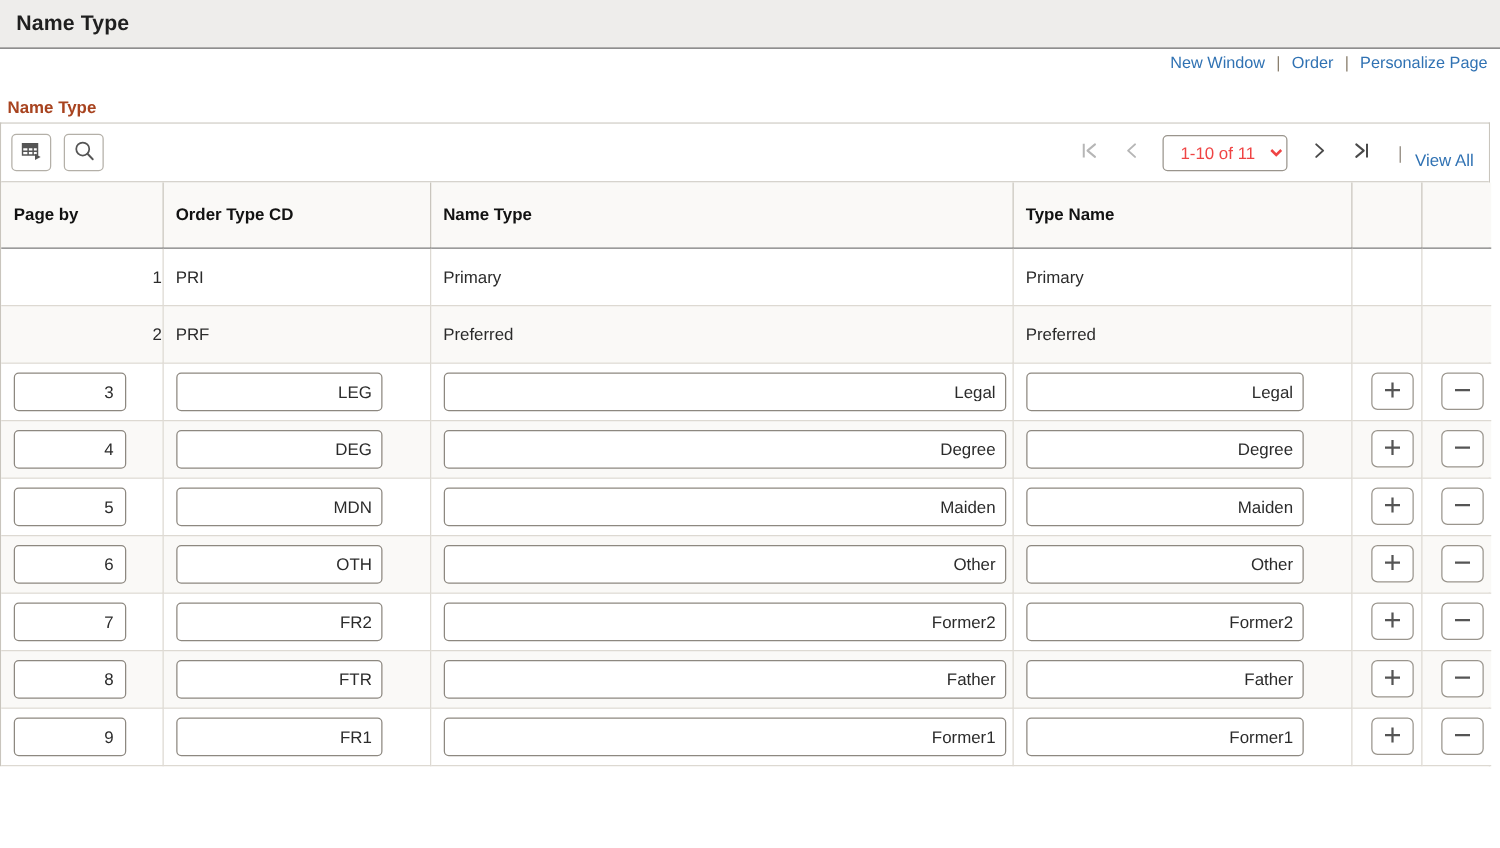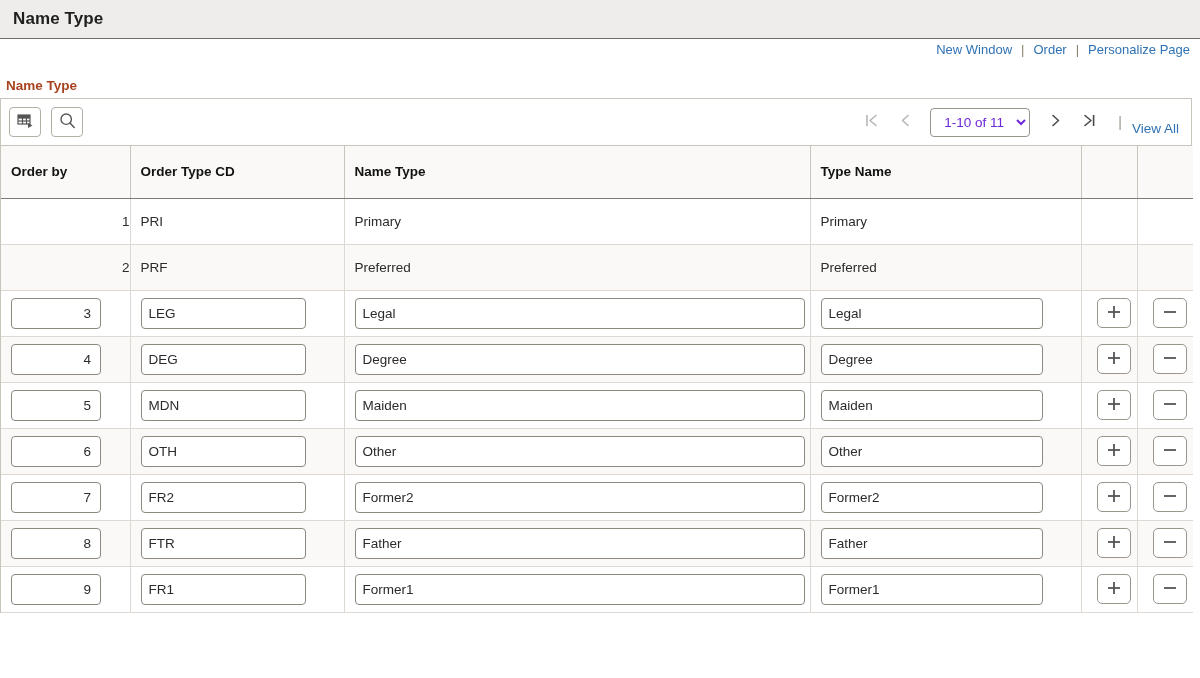--- a/index.html
+++ b/index.html
@@ -113,21 +113,21 @@
   }
   .pg-arrow.disabled { color: #b6b6b6; cursor: default; }
   .pg-select {
     height: 29px;
     min-width: 100px;
     border: 1px solid #9a958d;
     border-radius: 4px;
     background: #ffffff;
     font-family: "Liberation Sans", sans-serif;
     font-size: 13.5px;
-    color: #6d28d9;
+    color: #ef4444;
     padding: 0 6px 0 9px;
     margin: 0 8px;
     cursor: pointer;
   }
   .pg-divider {
     color: #9b948a;
     margin: 0 10px 0 12px;
     font-size: 14px;
   }
   .view-all {
@@ -181,20 +181,21 @@
   .cell-input {
     font-family: "Liberation Sans", sans-serif;
     font-size: 13.5px;
     color: #2b2b2b;
     border: 1px solid #8d8880;
     border-radius: 4px;
     background: #ffffff;
     height: 31px;
     padding: 0 7px;
     outline: none;
+    text-align: right;
   }
   .inp-order { width: 90px; text-align: right; padding-right: 9px; }
   .inp-code  { width: 165px; }
   .inp-name  { width: 450px; }
   .inp-short { width: 222px; }
 
   td.cell-order { padding-left: 8px; }
   td.cell-code  { padding-left: 8px; }
   td.cell-name  { padding-left: 7px; }
   td.cell-short { padding-left: 8px; }
@@ -316,21 +317,21 @@
     <colgroup>
       <col class="c-order">
         <col class="c-code">
         <col class="c-name">
       <col class="c-short">
         <col class="c-plus">
         <col class="c-minus">
     </colgroup>
     <thead>
       <tr>
-        <th>Order by</th>
+        <th>Page by</th>
         <th>Order Type CD</th>
         <th>Name Type</th>
         <th>Type Name</th>
         <th></th>
         <th></th>
       </tr>
     </thead>
     <tbody id="grid-body">
         <tr class="norm">
           <td class="ro-num">1</td>

